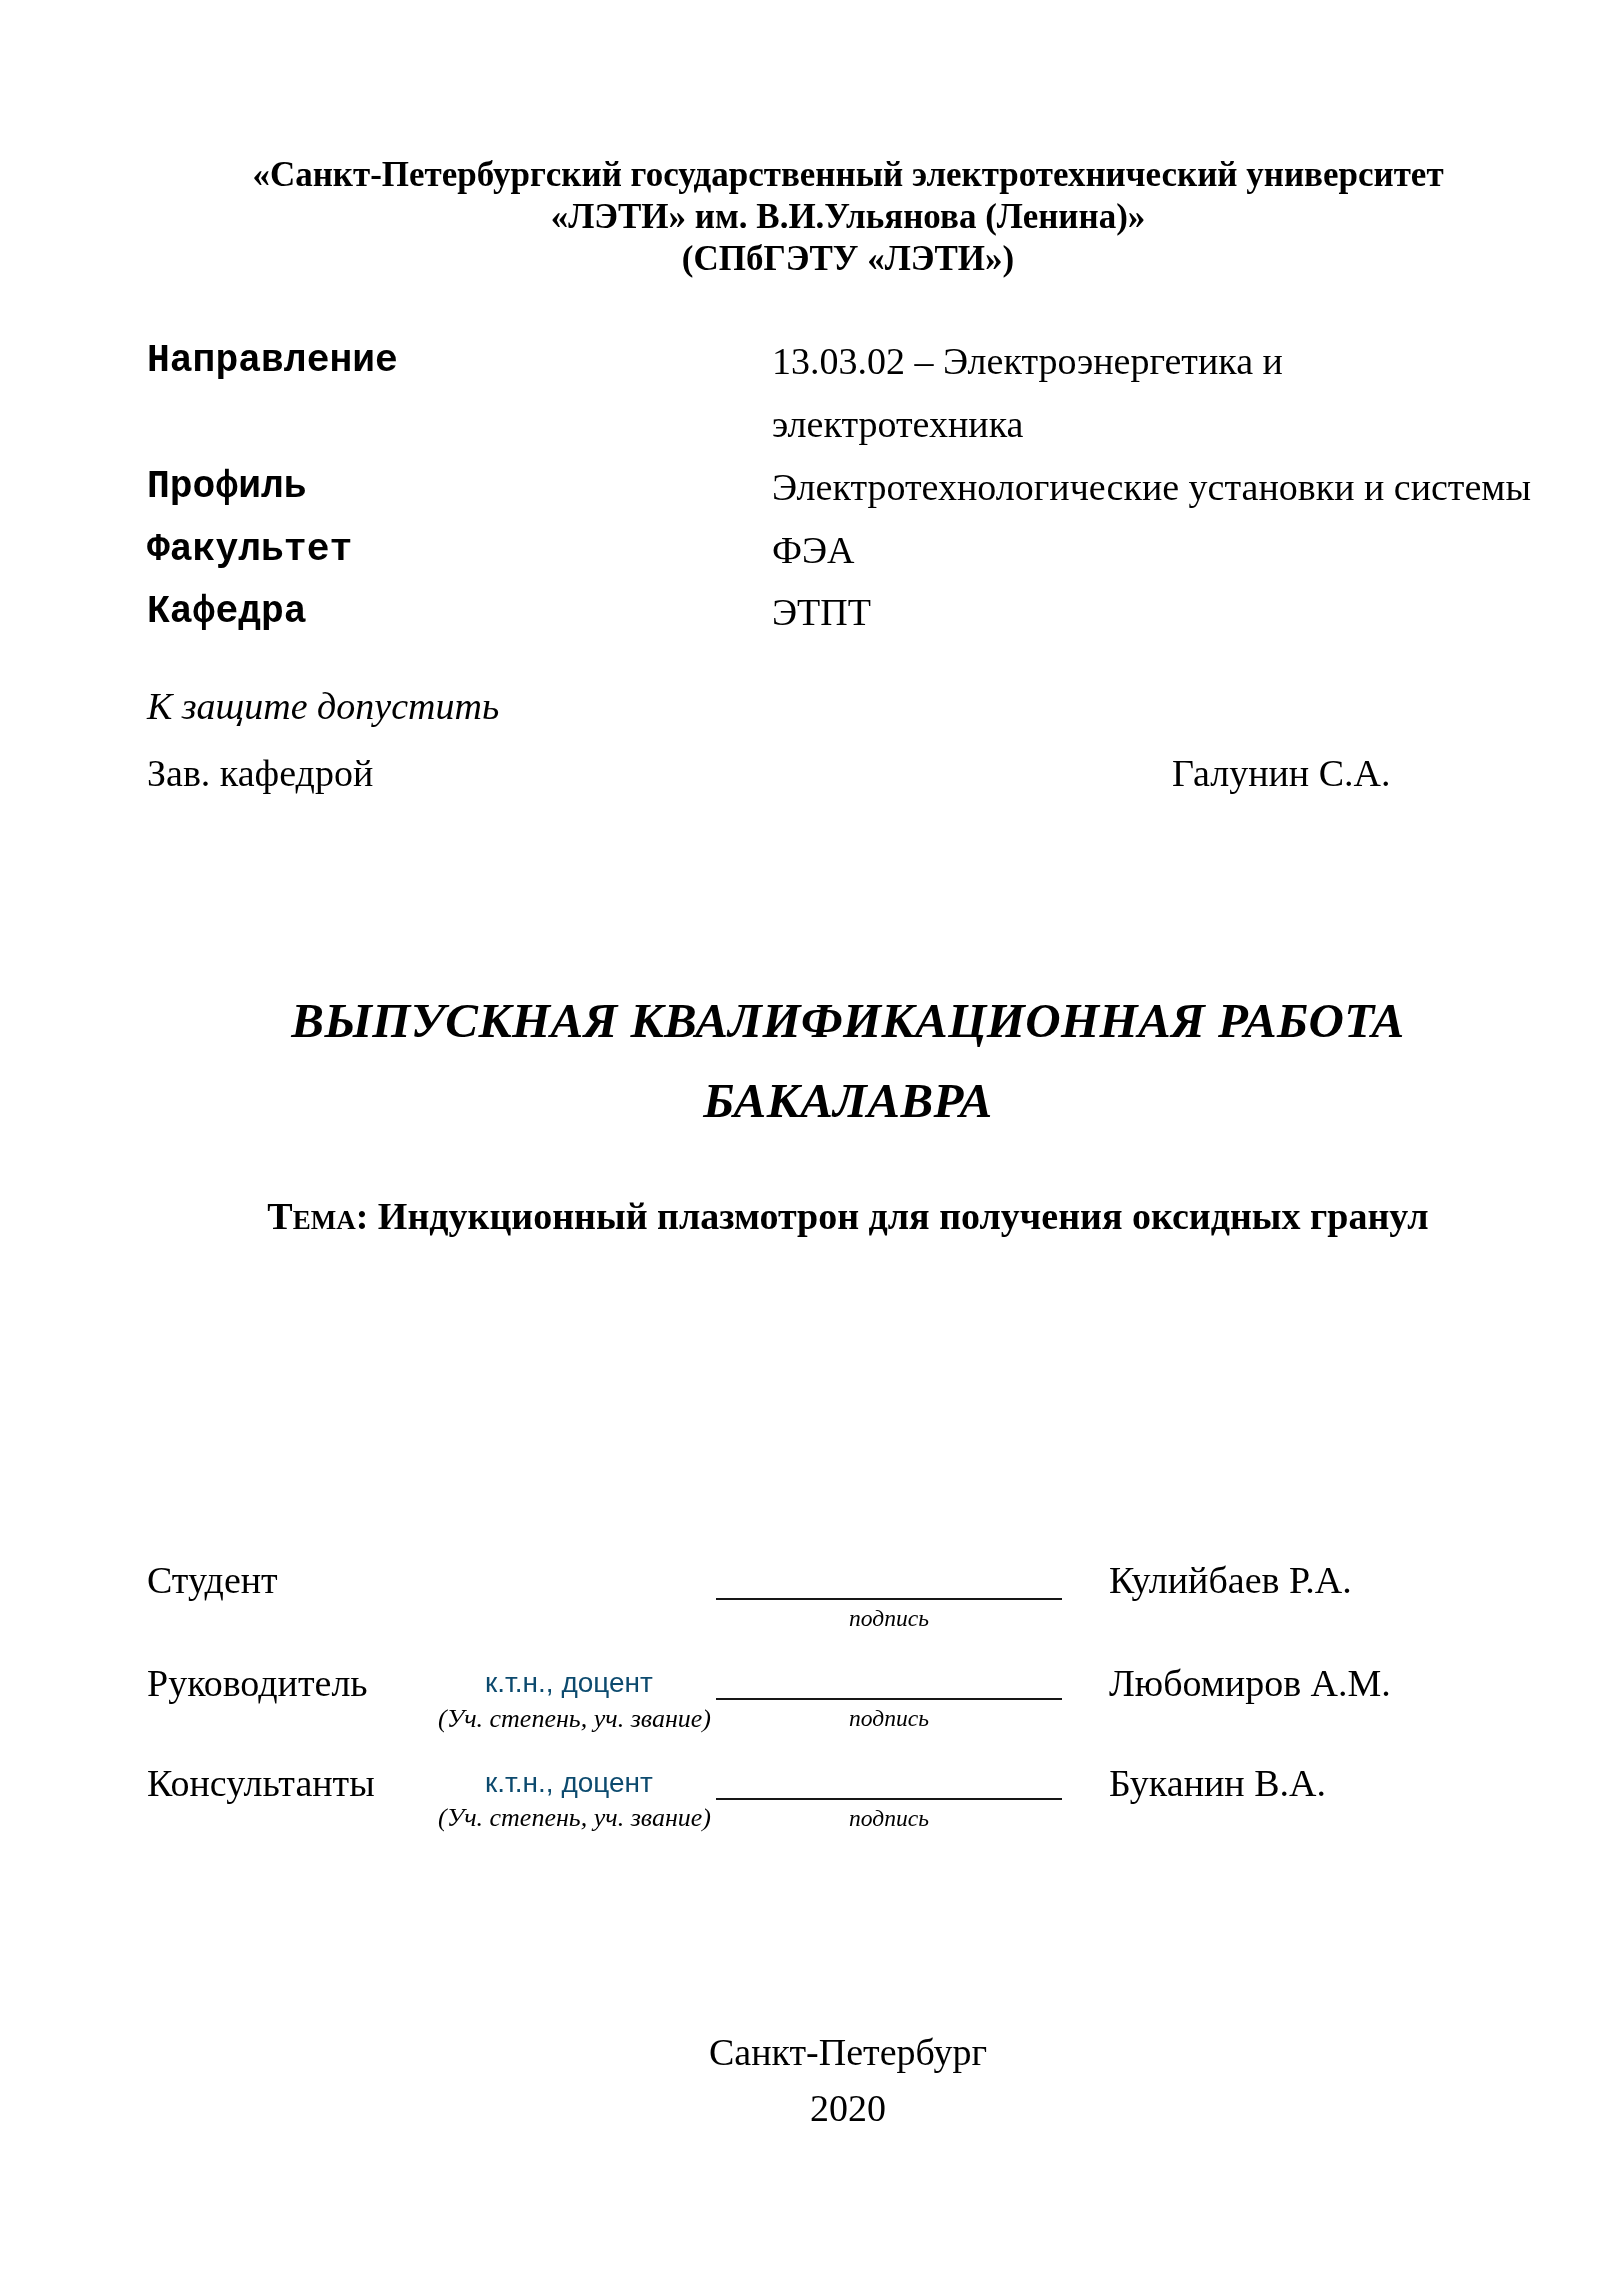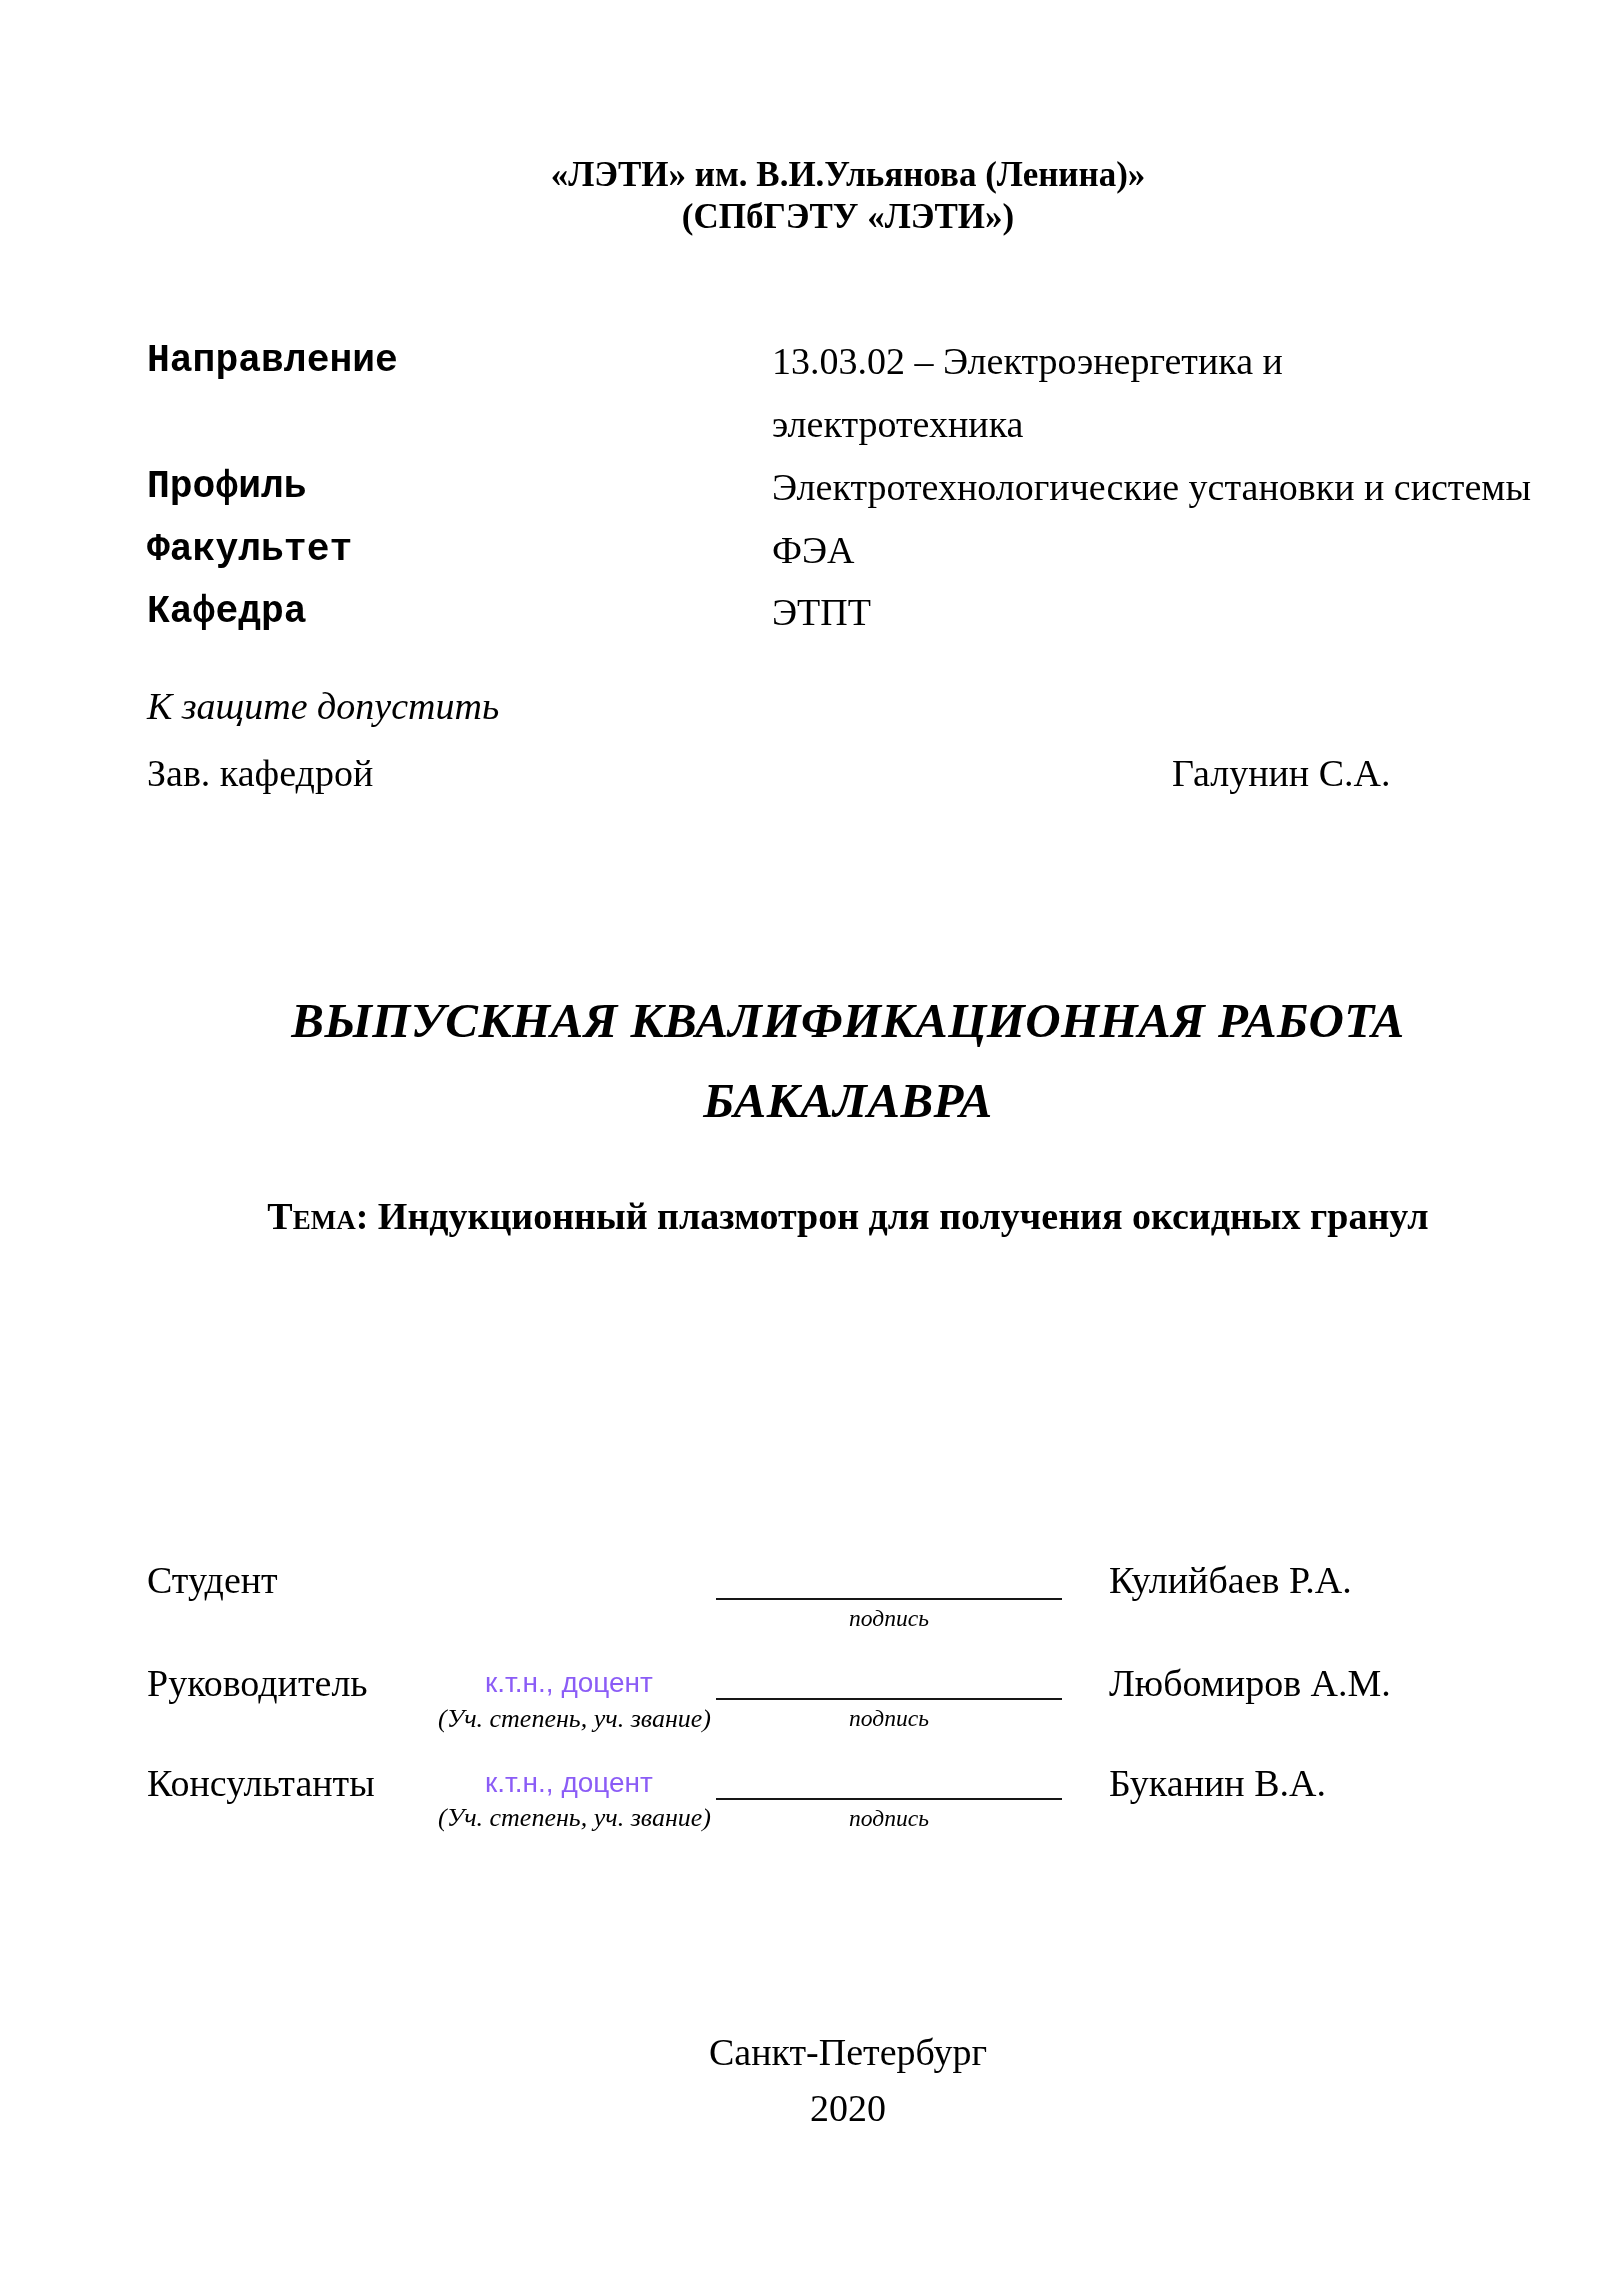--- a/index.html
+++ b/index.html
@@ -20,35 +20,36 @@
   .title{font-size:49px;font-weight:bold;letter-spacing:0.4px;font-style:italic;}
   .theme{font-size:38px;font-weight:bold;}
   .theme .sc{font-variant:small-caps;}
   .sig-line{border-top:2.4px solid #161616;width:346px;height:0;}
   .hint{
     font-style:italic;font-size:23.6px;
     width:346px;text-align:center;
   }
   .degree{
     font-family:"Liberation Sans","DejaVu Sans",sans-serif;
-    font-size:28px;color:#8b5cf6;
+    font-size:28px;color:#0c4a6e;
     width:236px;text-align:center;
   }
   .degree-hint{
     font-style:italic;font-size:26px;
     width:263px;text-align:left;
   }
   .footer{font-size:38px;}
 </style>
 </head>
 <body>
 
 <div class="page">
 
   <div class="abs center header">
+    <div>«Санкт-Петербургский государственный электротехнический университет</div>
     <div>«ЛЭТИ» им. В.И.Ульянова (Ленина)»</div>
     <div>(СПбГЭТУ «ЛЭТИ»)</div>
   </div>
 
   <div class="abs fs48 b" style="left:147px;top:339px">Направление</div>
   <div class="abs fs48" style="left:772px;top:339px">13.03.02 – Электроэнергетика и</div>
   <div class="abs fs48" style="left:772px;top:402px">электротехника</div>
 
   <div class="abs fs48 b" style="left:147px;top:465px">Профиль</div>
   <div class="abs fs48" style="left:772px;top:465px">Электротехнологические установки и системы</div>

